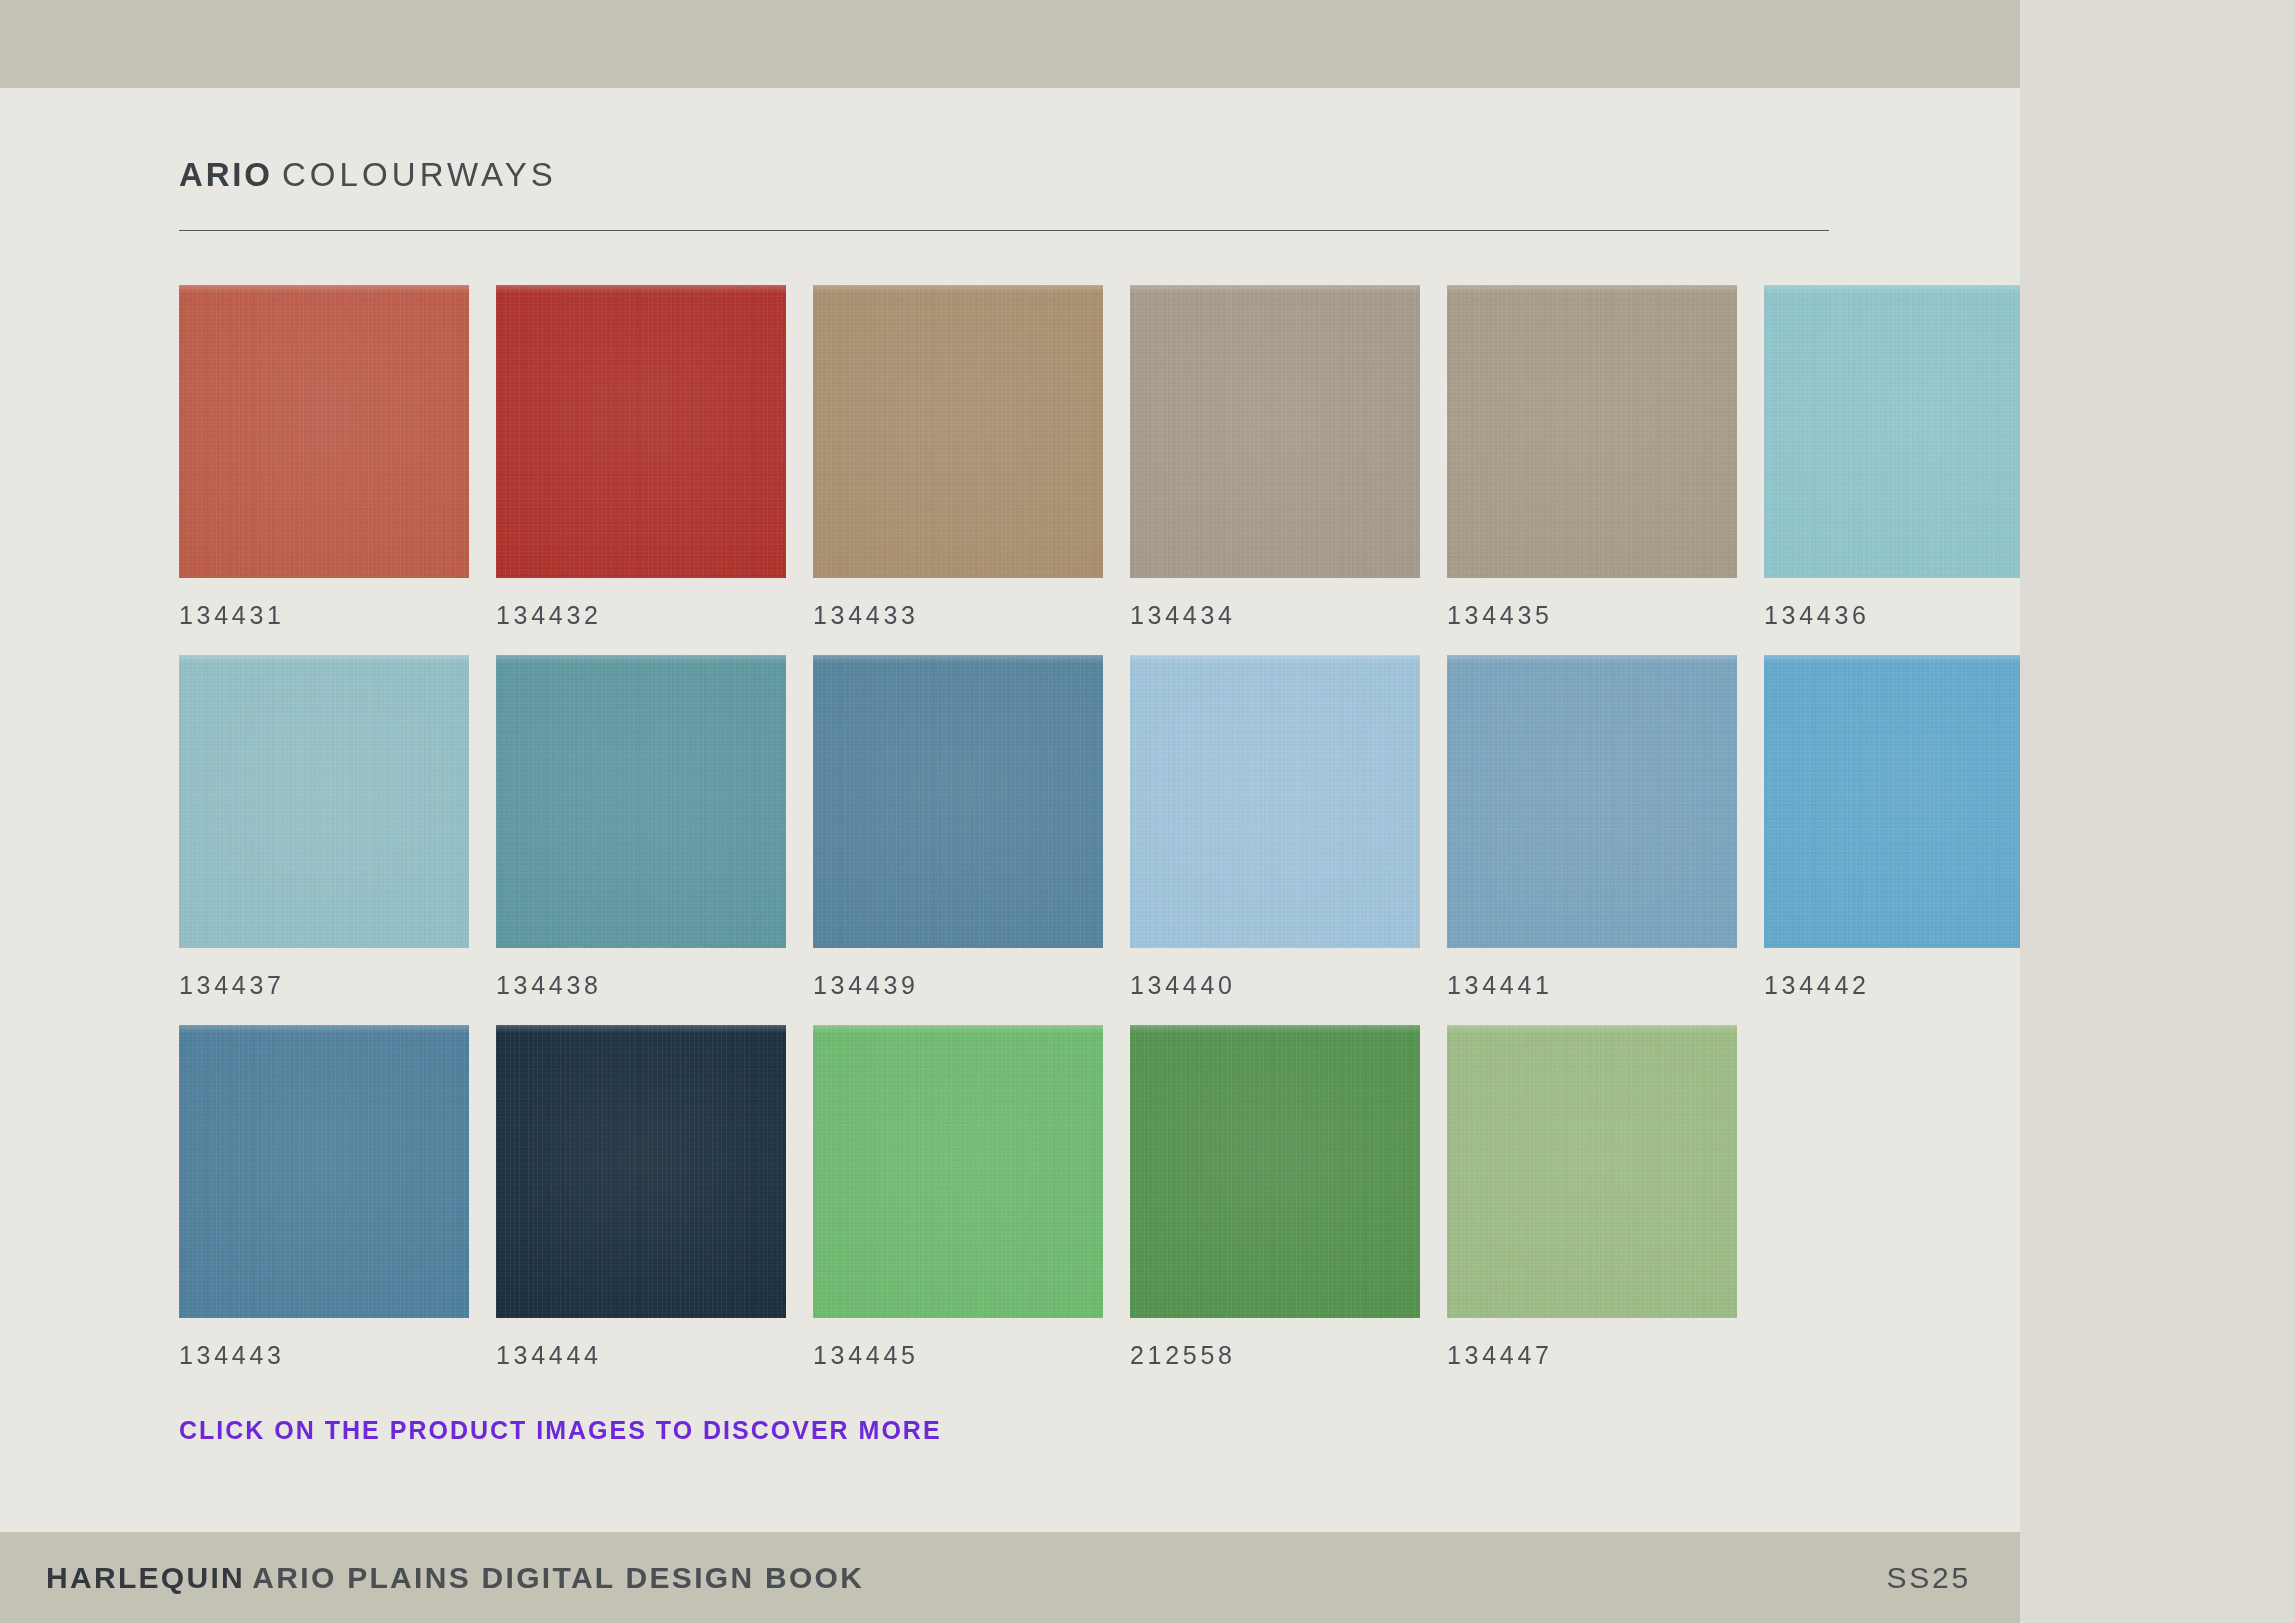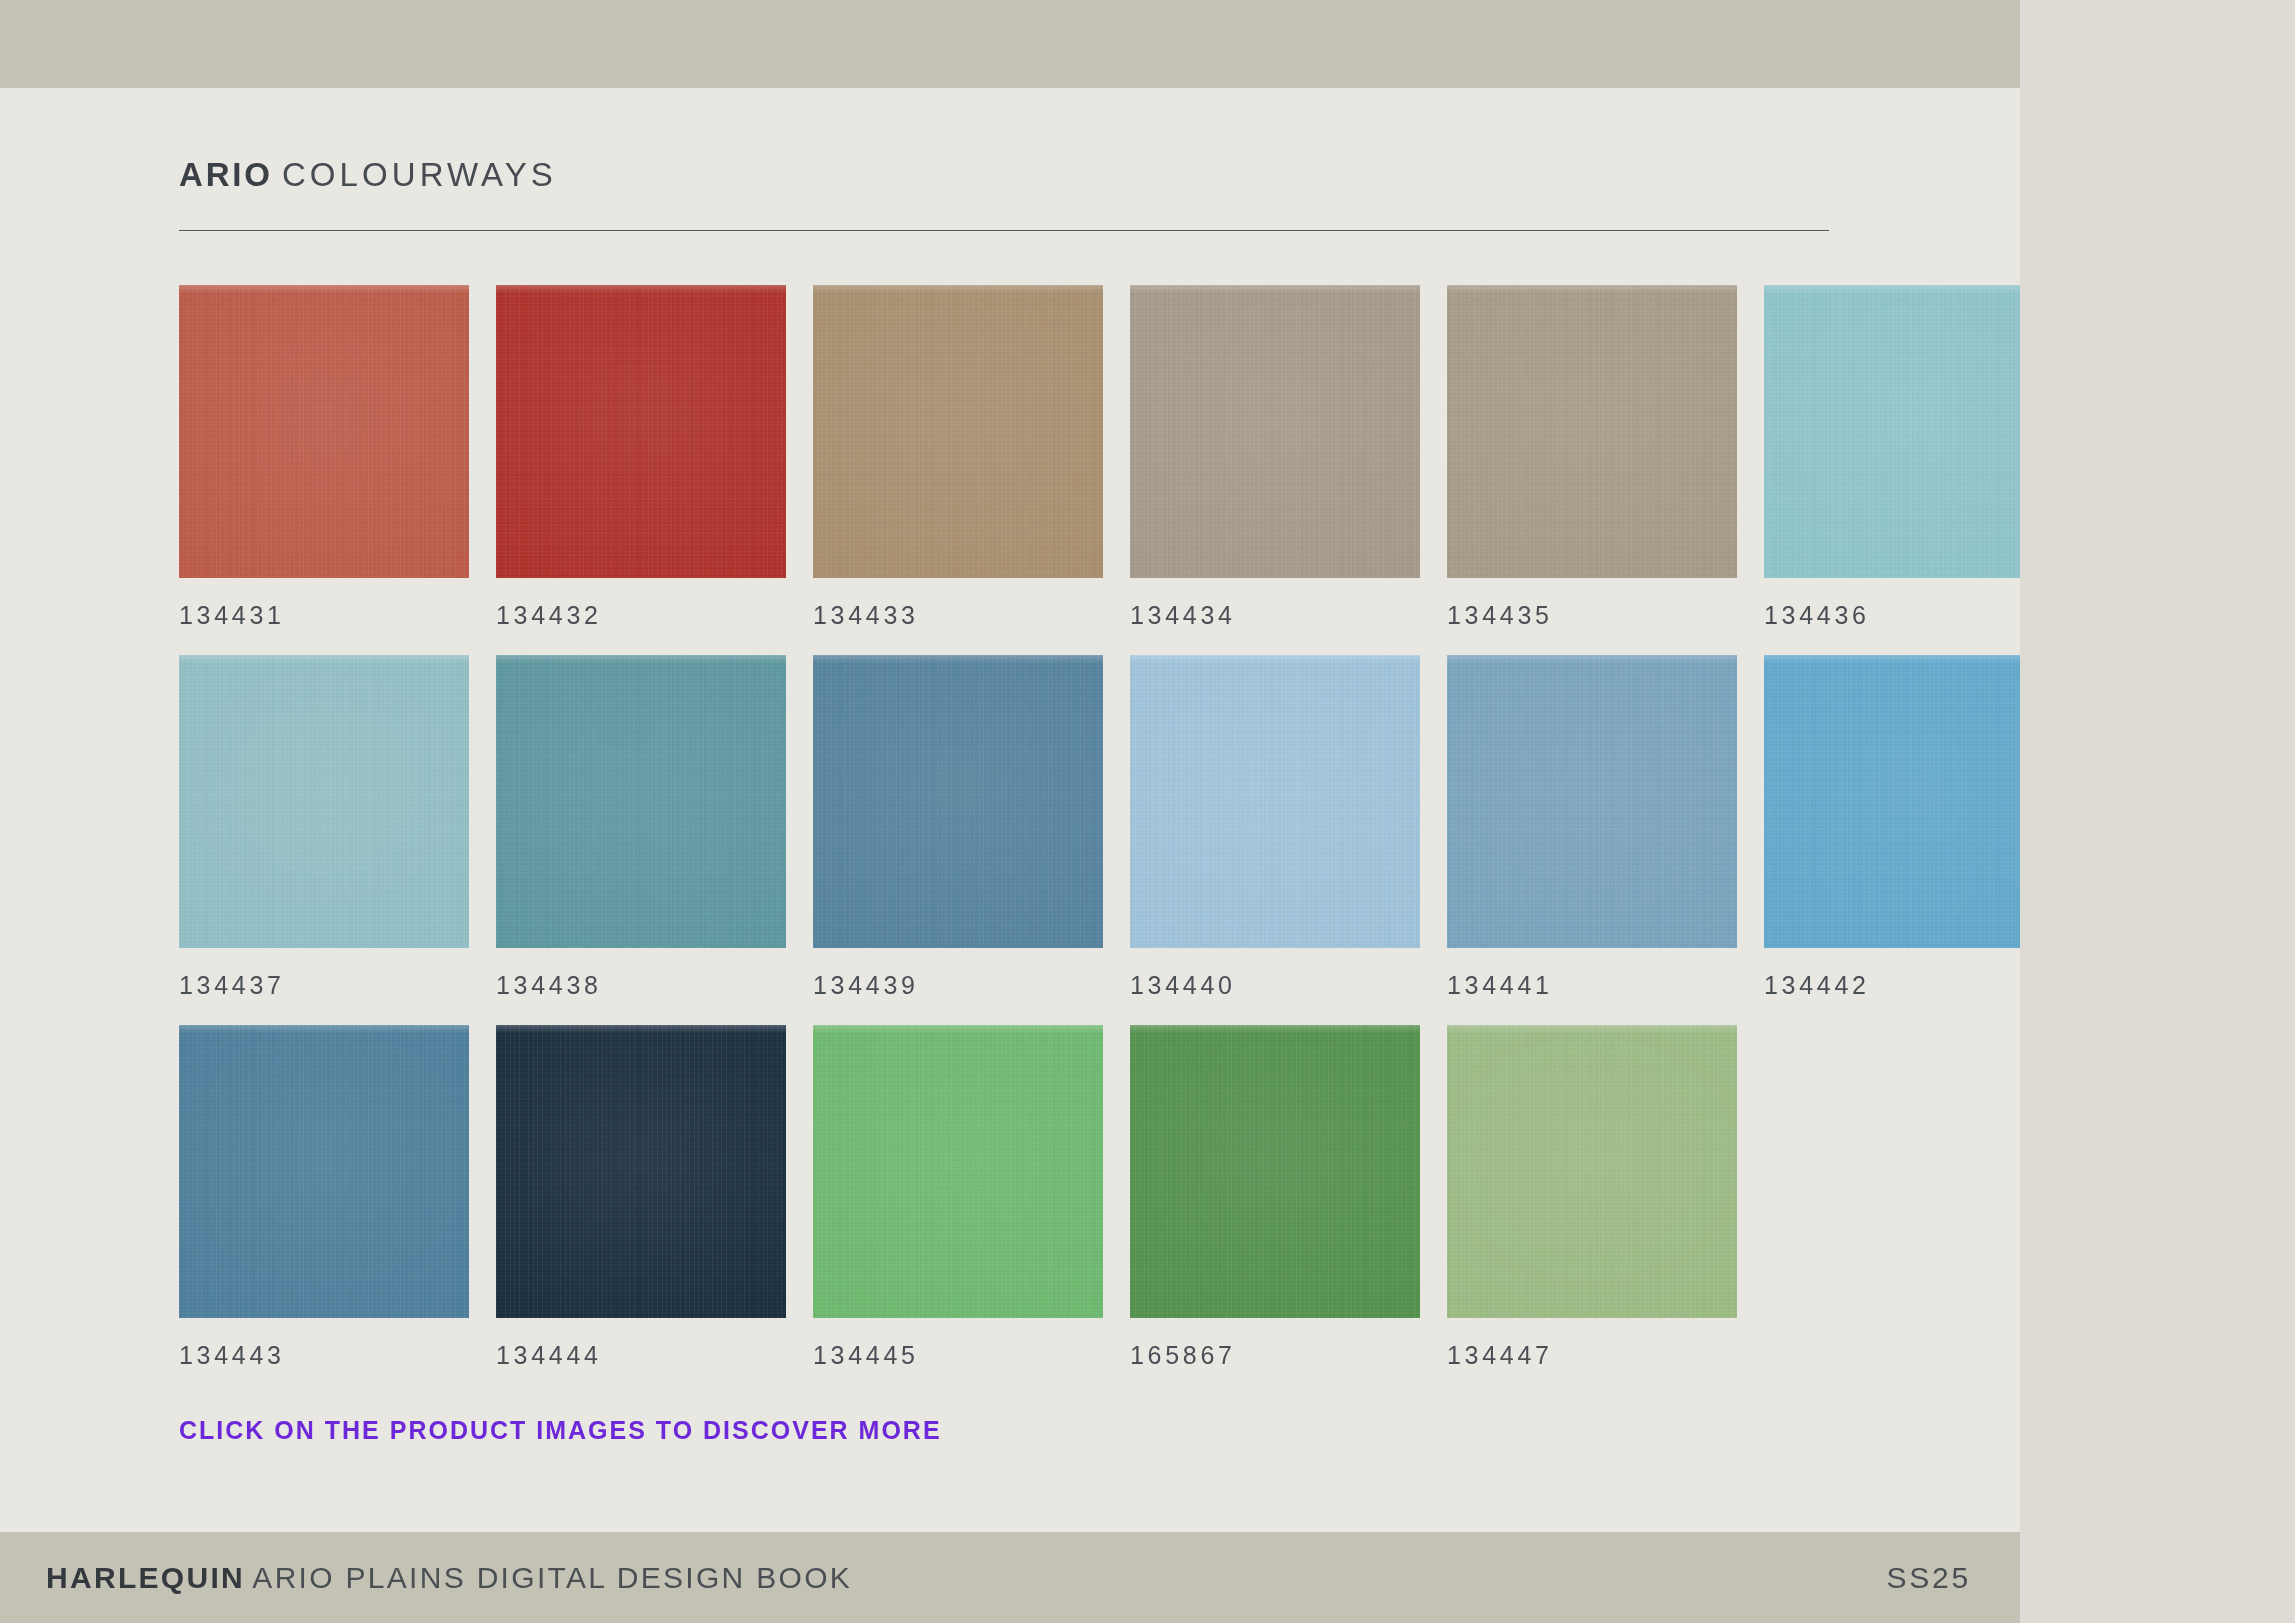--- a/index.html
+++ b/index.html
@@ -99,21 +99,21 @@
     letter-spacing:2.3px;
     color:#4a4f54;
     white-space:nowrap;
   }
   .footer-left .brand{
     font-weight:700;
     color:#34393f;
     letter-spacing:2.3px;
   }
   .footer-left .book-title{
-    font-weight:400;
+    font-weight:700;
     margin-left:7.3px;
   }
   .footer-season{
     font-size:30px;
     font-weight:400;
     letter-spacing:2.8px;
     color:#4b4f54;
   }
 </style>
 </head>
@@ -200,21 +200,21 @@
     <div class="product-code">134444</div>
   </div>
 
   <div class="product-item">
     <div class="product-swatch" style="background-color: rgb(111, 186, 112);"></div>
     <div class="product-code">134445</div>
   </div>
 
   <div class="product-item">
     <div class="product-swatch" style="background-color: rgb(85, 146, 79);"></div>
-    <div class="product-code">165867</div>
+    <div class="product-code">212558</div>
   </div>
 
   <div class="product-item">
     <div class="product-swatch" style="background-color: rgb(157, 188, 133);"></div>
     <div class="product-code">134447</div>
   </div>
 
 </div>
 
     <div class="instruction-note">CLICK ON THE PRODUCT IMAGES TO DISCOVER MORE</div>

